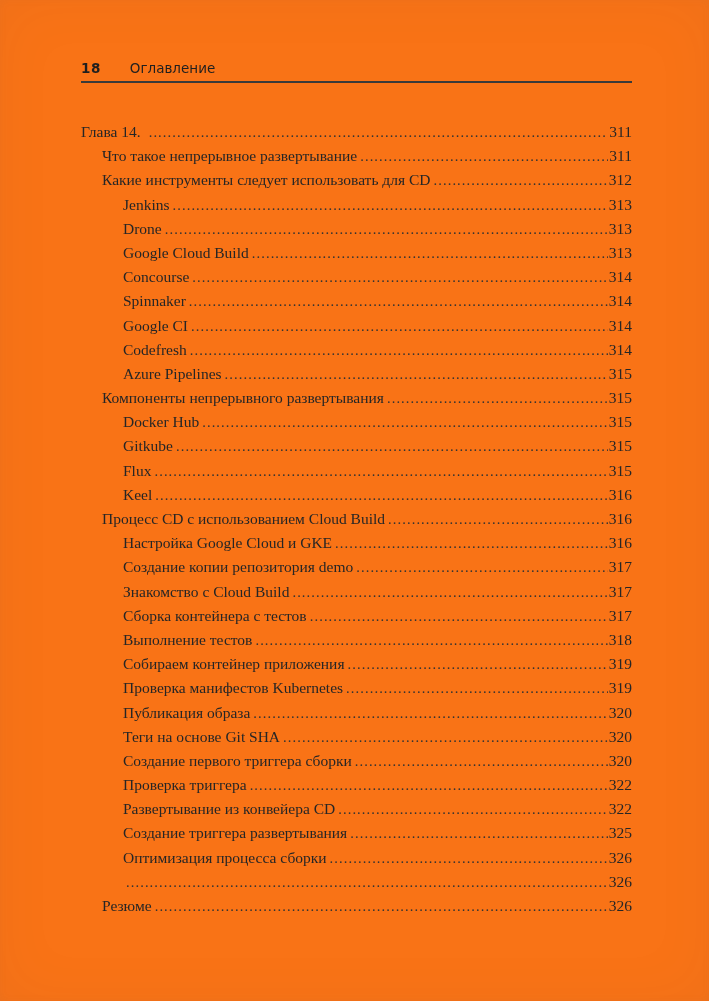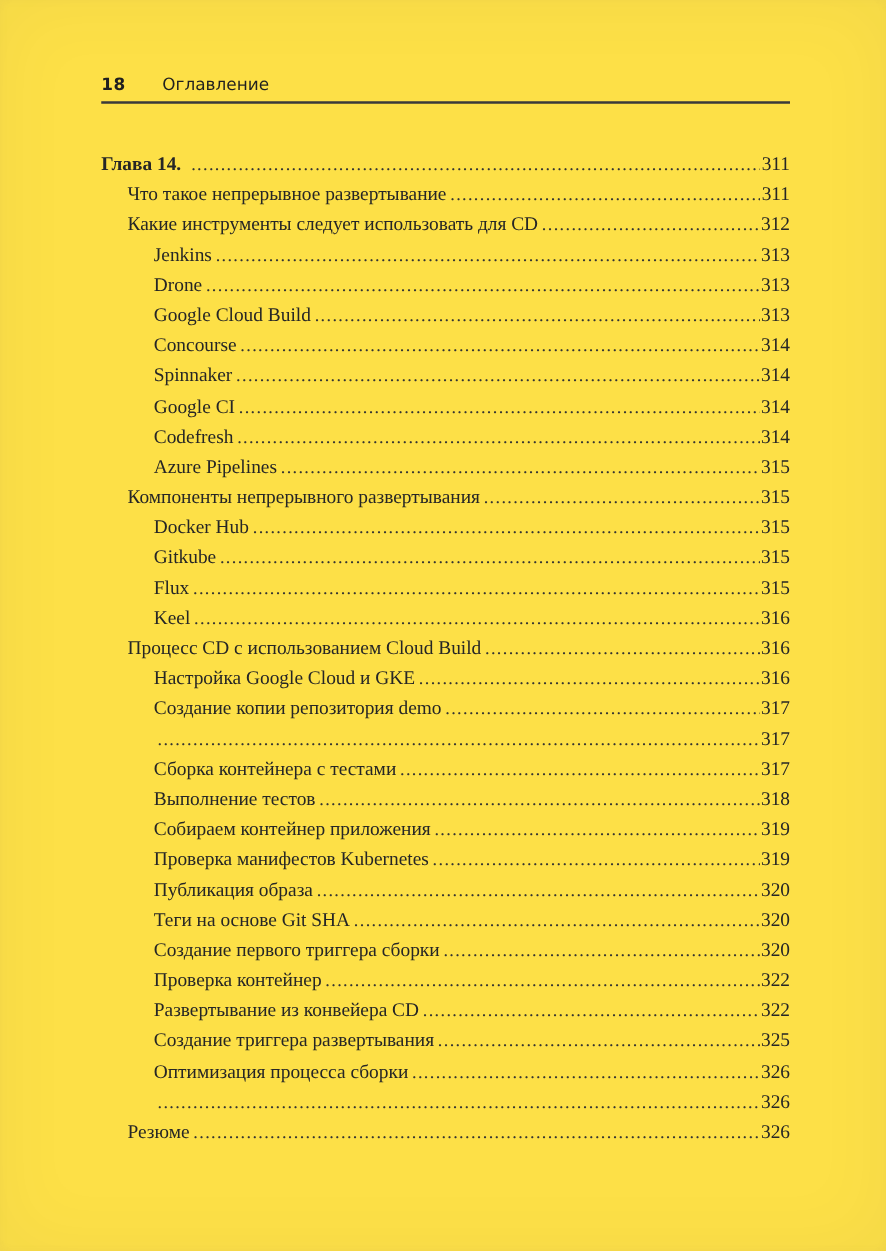--- a/index.html
+++ b/index.html
@@ -6,21 +6,21 @@
   body {
     width: 709px; height: 1001px;
     background: #ffffff;
     font-family: "Liberation Serif", serif;
     color: #262626;
     position: relative;
     overflow: hidden;
   }
   .page {
     position: absolute; inset: 0;
-    background: #fde047;
+    background: #f97316;
     box-shadow: inset 0 0 60px rgba(90,85,80,0.06), inset 0 0 8px rgba(120,115,110,0.05);
   }
   .content {
     position: absolute;
     left: 81px; top: 60px;
     width: 551px;
   }
   
   .running-head {
     font-family: "DejaVu Sans", "Liberation Sans", sans-serif;
@@ -40,21 +40,21 @@
   
   .toc { margin-top: 37px; }
   .row {
     display: flex;
     align-items: baseline;
     height: 24.2px;
     line-height: 24.2px;
     font-size: 15.5px;
     white-space: nowrap;
   }
-  .row .prefix { font-weight: bold; margin-right: 5px; }
+  .row .prefix { font-weight: normal; margin-right: 5px; }
   .row .title { flex: 0 0 auto; }
   .row .leader {
     flex: 1 1 auto;
     overflow: hidden;
     margin: 0 1px 0 3px;
     font-size: 14.5px;
     letter-spacing: 1.1px;
     color: #333333;
   }
   .row .pageno { flex: 0 0 auto; text-align: left; }
@@ -183,26 +183,27 @@
     <span class="pageno">316</span>
   </div>
         <div class="row lvl2">
 
     <span class="title">Создание копии репозитория demo</span>
     <span class="leader">................................................................................................................................................................................................................................................</span>
     <span class="pageno">317</span>
   </div>
         <div class="row lvl2">
 
+    <span class="title">Знакомство с Cloud Build</span>
     <span class="leader">................................................................................................................................................................................................................................................</span>
     <span class="pageno">317</span>
   </div>
         <div class="row lvl2">
 
-    <span class="title">Сборка контейнера с тестами</span>
+    <span class="title">Сборка контейнера с тестов</span>
     <span class="leader">................................................................................................................................................................................................................................................</span>
     <span class="pageno">317</span>
   </div>
         <div class="row lvl2">
 
     <span class="title">Выполнение тестов</span>
     <span class="leader">................................................................................................................................................................................................................................................</span>
     <span class="pageno">318</span>
   </div>
         <div class="row lvl2">
@@ -230,21 +231,21 @@
     <span class="pageno">320</span>
   </div>
         <div class="row lvl2">
 
     <span class="title">Создание первого триггера сборки</span>
     <span class="leader">................................................................................................................................................................................................................................................</span>
     <span class="pageno">320</span>
   </div>
         <div class="row lvl2">
 
-    <span class="title">Проверка контейнер</span>
+    <span class="title">Проверка триггера</span>
     <span class="leader">................................................................................................................................................................................................................................................</span>
     <span class="pageno">322</span>
   </div>
         <div class="row lvl2">
 
     <span class="title">Развертывание из конвейера CD</span>
     <span class="leader">................................................................................................................................................................................................................................................</span>
     <span class="pageno">322</span>
   </div>
         <div class="row lvl2">

